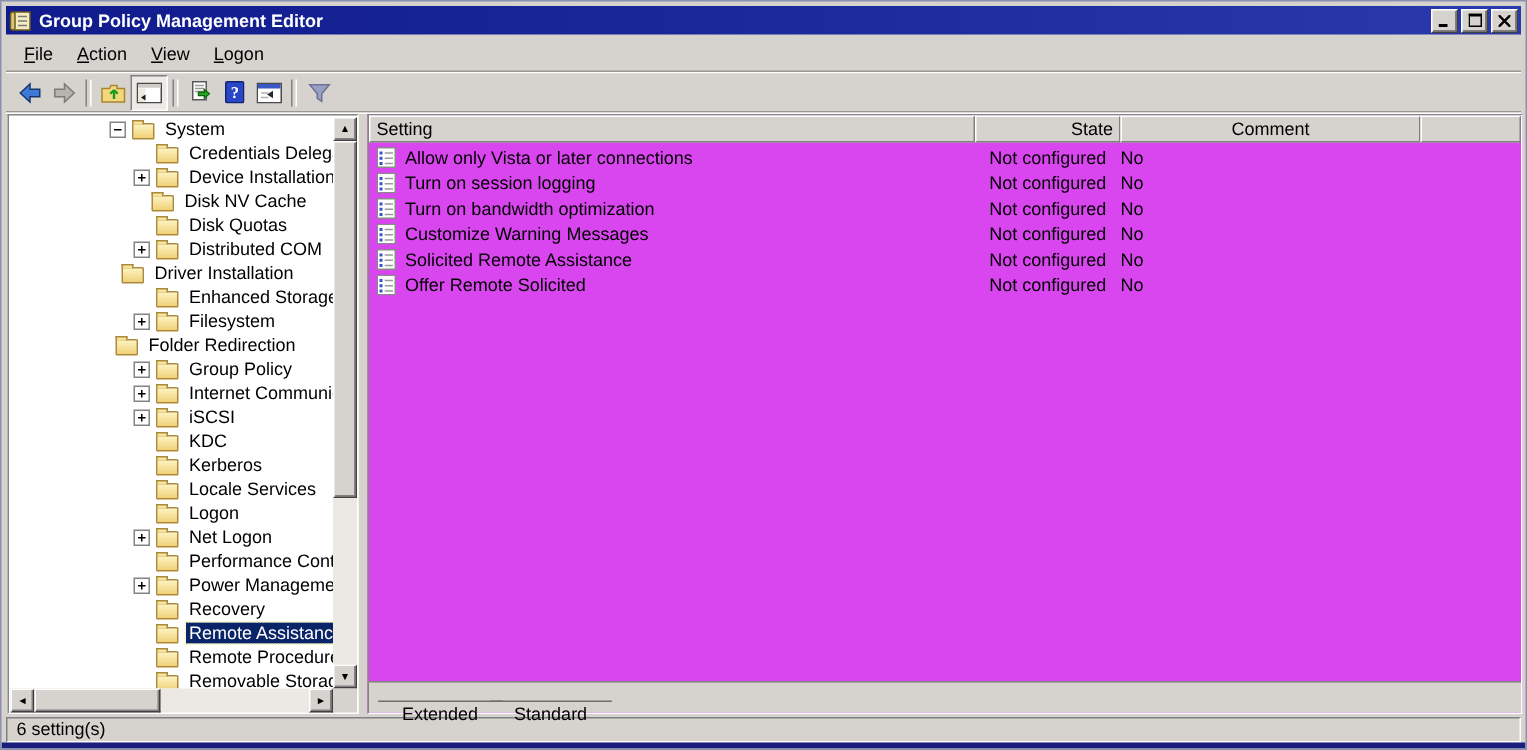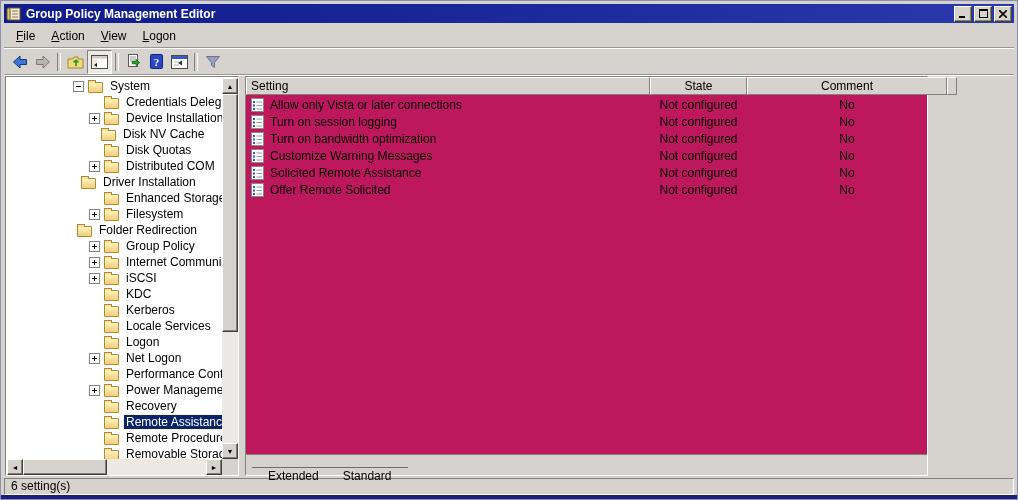--- a/index.html
+++ b/index.html
@@ -46,36 +46,36 @@
   
   .vscroll{position:absolute;top:1px;right:0;bottom:16px;width:16px;background:#ece9e4;}
   .hscroll{position:absolute;left:1px;right:16px;bottom:0;height:16px;background:#ece9e4;}
   .sb-btn{position:absolute;width:16px;height:16px;background:#d6d3ce;box-sizing:border-box;
     border:1px solid;border-color:#fff #404040 #404040 #fff;box-shadow:inset -1px -1px 0 #808080;
     display:flex;align-items:center;justify-content:center;font-size:7px;color:#000;}
   .sb-thumb{position:absolute;background:#d6d3ce;box-sizing:border-box;
     border:1px solid;border-color:#fff #404040 #404040 #fff;box-shadow:inset -1px -1px 0 #808080;}
   .sb-corner{position:absolute;right:0;bottom:0;width:16px;height:16px;background:#d6d3ce;}
   
-  .listpane{position:absolute;left:244px;top:75px;width:683px;height:400px;background:#be185d;
+  .listpane{position:absolute;left:244px;top:75px;width:770px;height:400px;background:#d946ef;
     border:1px solid;border-color:#848484 #fff #fff #848484;box-sizing:border-box;}
   .lheader{position:absolute;left:0;top:0;right:0;height:18px;display:flex;}
   .hcell{box-sizing:border-box;background:#d6d3ce;border:1px solid;border-color:#fff #808080 #808080 #fff;
     height:18px;line-height:16px;padding:0 4px;overflow:hidden;white-space:nowrap;flex:none;}
   .col0{width:404px;text-align:left;}
-  .col1{width:97px;text-align:center;}
+  .col1{width:97px;text-align:right;}
   .col2{width:200px;text-align:center;}
   .col3{flex:1;}
   .list-rows{position:absolute;left:0;top:19px;right:0;bottom:21px;overflow:hidden;}
   .list-row{height:17px;display:flex;align-items:center;}
   .lcell{box-sizing:border-box;white-space:nowrap;overflow:hidden;flex:none;}
   .cell-setting{width:404px;display:flex;align-items:center;padding-left:5px;}
   .cell-setting .setting-icon{margin-right:6px;flex:none;display:block;}
   .cell-state{width:97px;text-align:center;}
-  .cell-comment{width:200px;text-align:center;}
+  .cell-comment{width:200px;text-align:left;}
   
   .tabstrip{position:absolute;left:0;right:0;bottom:0;height:20px;background:#d6d3ce;
     border-top:1px solid #808080;display:flex;align-items:stretch;padding-left:10px;}
   .tab{position:relative;margin:12px -4px;padding:1px 16px 0 16px;line-height:17px;z-index:1;cursor:default;}
   .tab::before{content:'';position:absolute;inset:0;background:#d6d3ce;
     border:1px solid #6e6e6e;border-top:none;
     transform:perspective(22px) rotateX(-8deg);transform-origin:50% 0;z-index:-1;}
   .tab.active{z-index:2;}
   .tab.active::before{background:#fdfdfd;}
   

